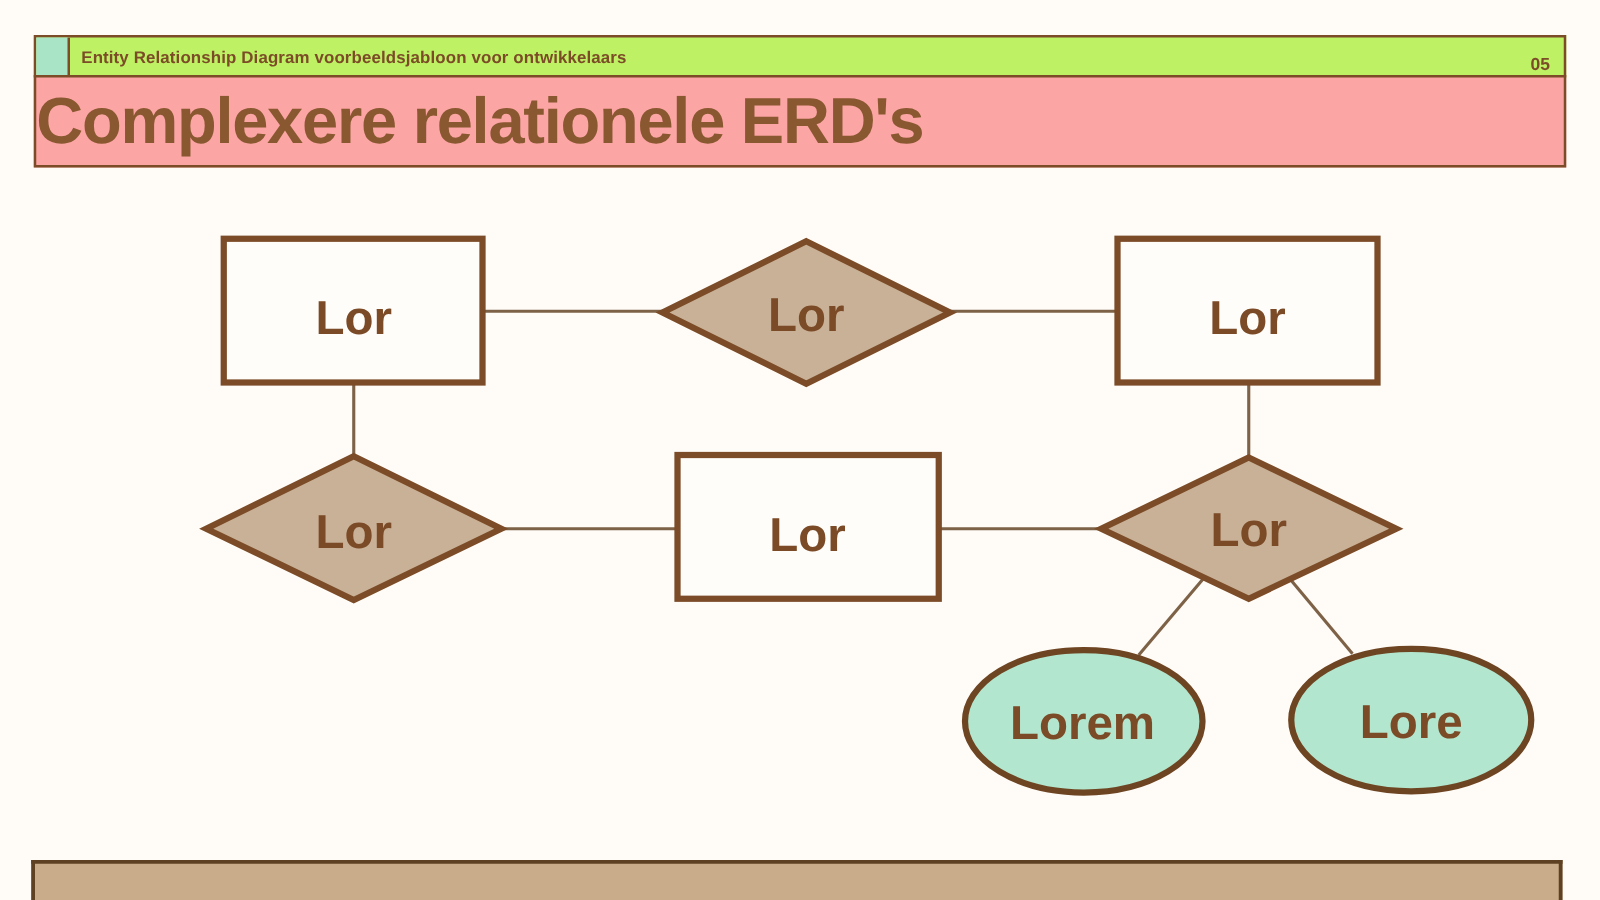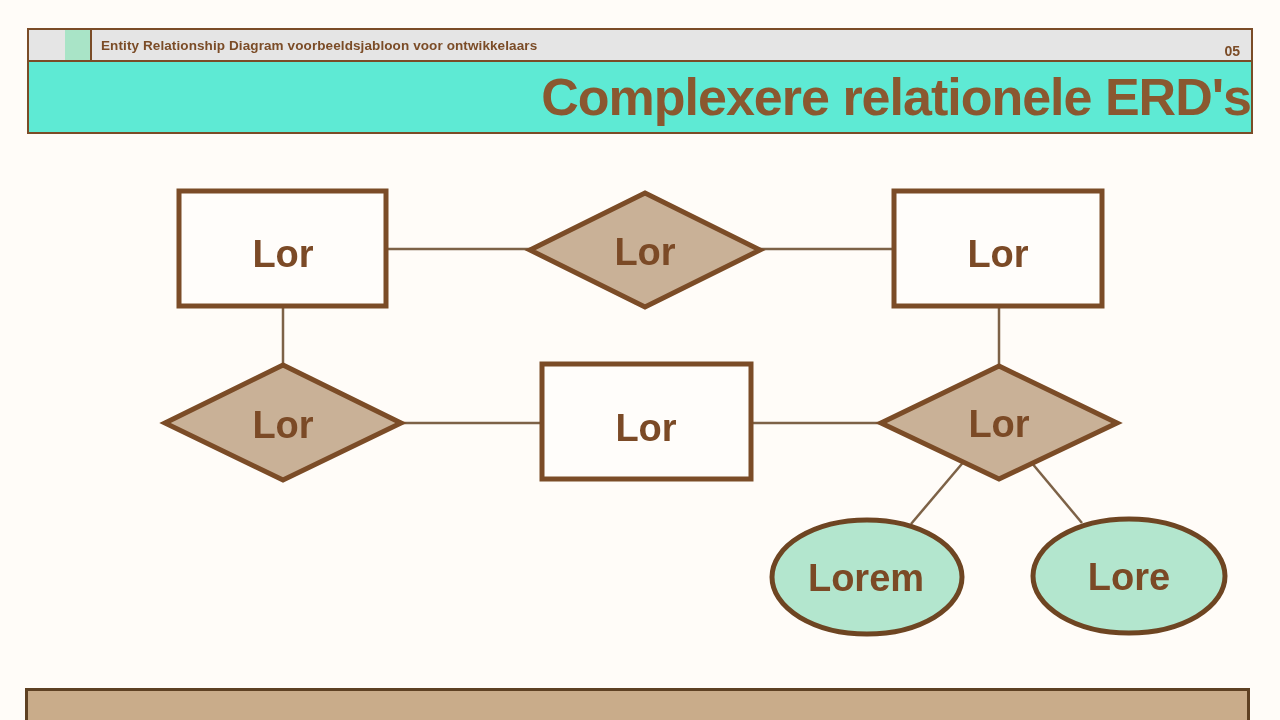--- a/index.html
+++ b/index.html
@@ -11,22 +11,21 @@
   .page { position: relative; width: 1280px; height: 720px; }
 
   
   .header-box {
     position: absolute;
     left: 27px; top: 28px;
     width: 1226px; height: 34px;
     border: 2px solid #7b4c27;
     display: flex;
     align-items: stretch;
-    background: #e5e5e5;
-    padding-left: 36px;
+    background: #bef264;
   }
   .accent-square {
     width: 27px;
     background: #a9e4c7;
     border-right: 2px solid #7b4c27;
   }
   .header-subtitle {
     flex: 1;
     display: flex;
     align-items: center;
@@ -47,22 +46,22 @@
   }
 
   
   .title-box {
     position: absolute;
     left: 27px; top: 60px;
     width: 1226px; height: 74px;
     border: 2px solid #7b4c27;
     display: flex;
     align-items: center;
-    justify-content: flex-end;
-    background: #5eead4;
+    justify-content: flex-start;
+    background: #fca5a5;
   }
   .page-title {
     font-size: 52px;
     font-weight: 800;
     color: #8a5830;
     letter-spacing: -1px;
     white-space: nowrap;
   }
 
   

